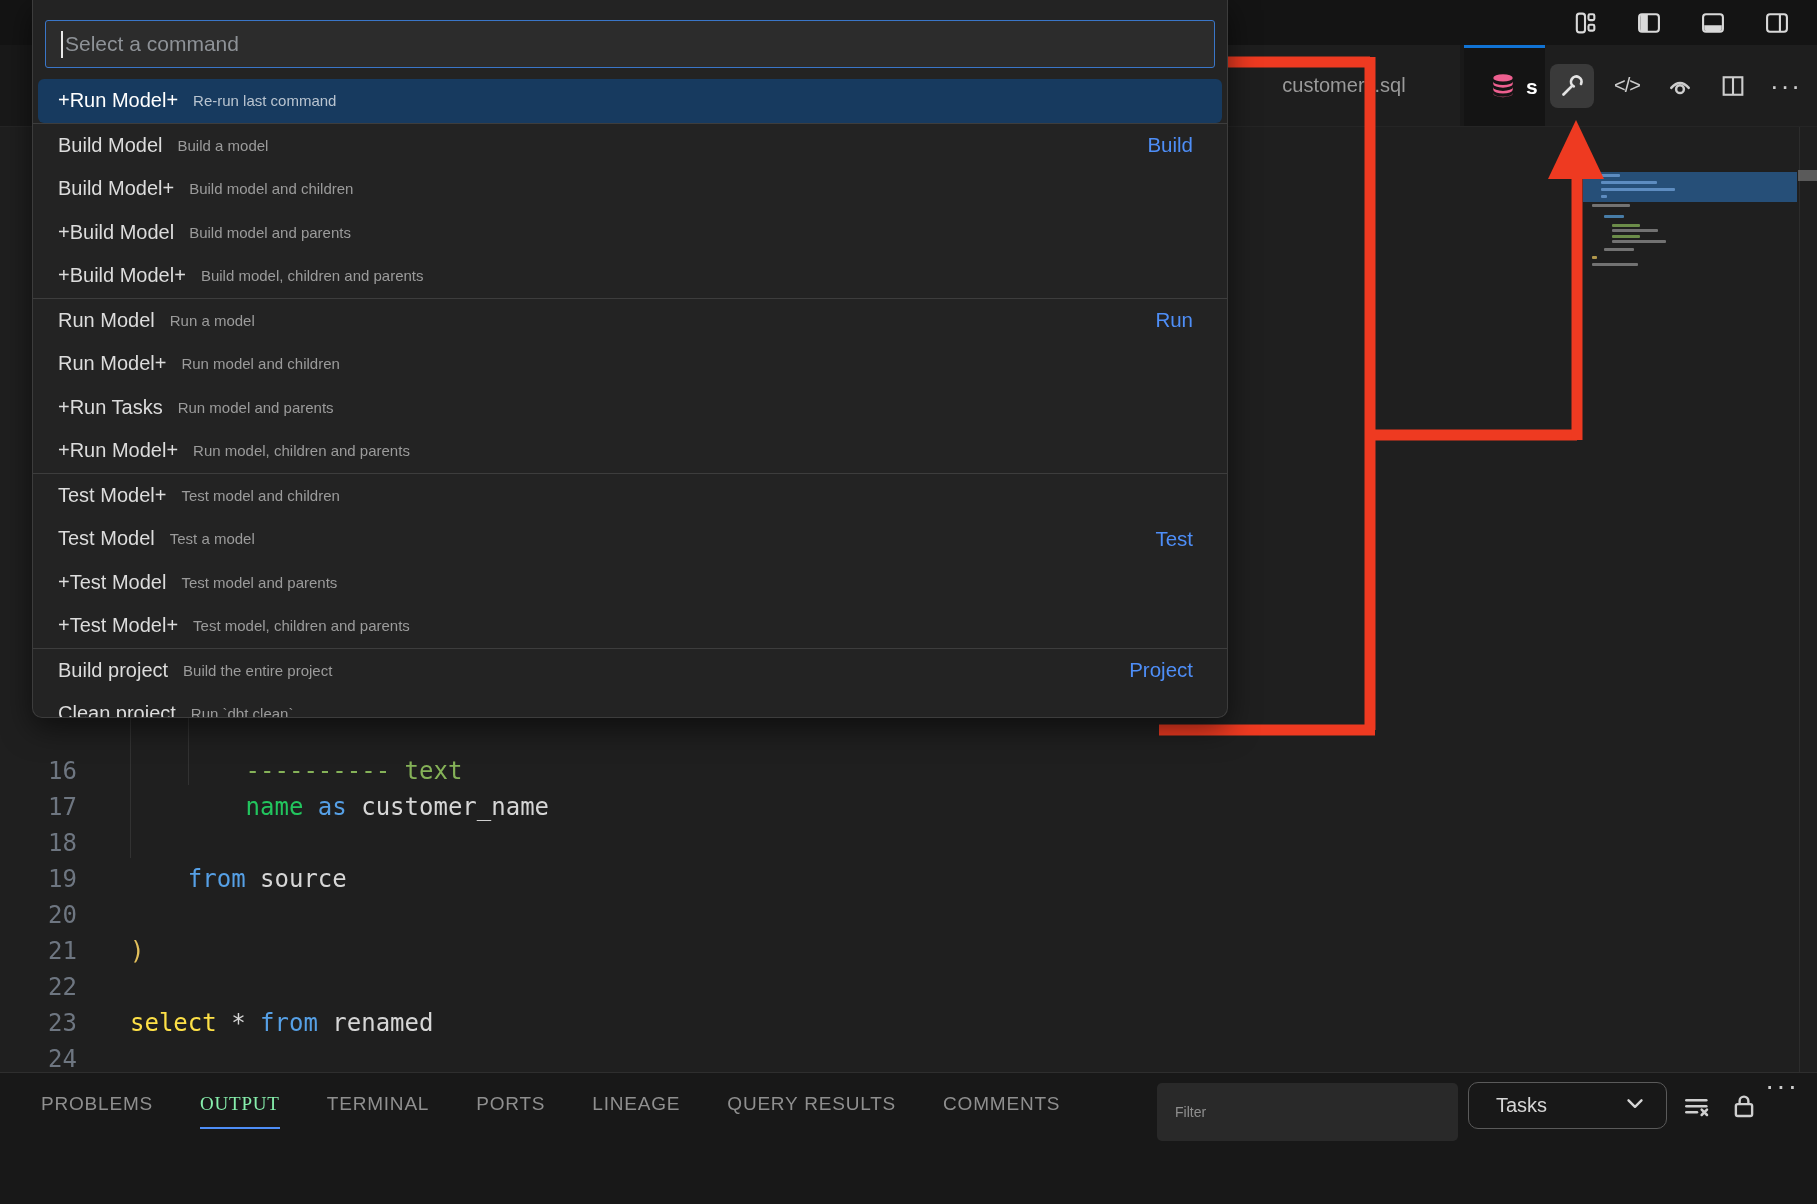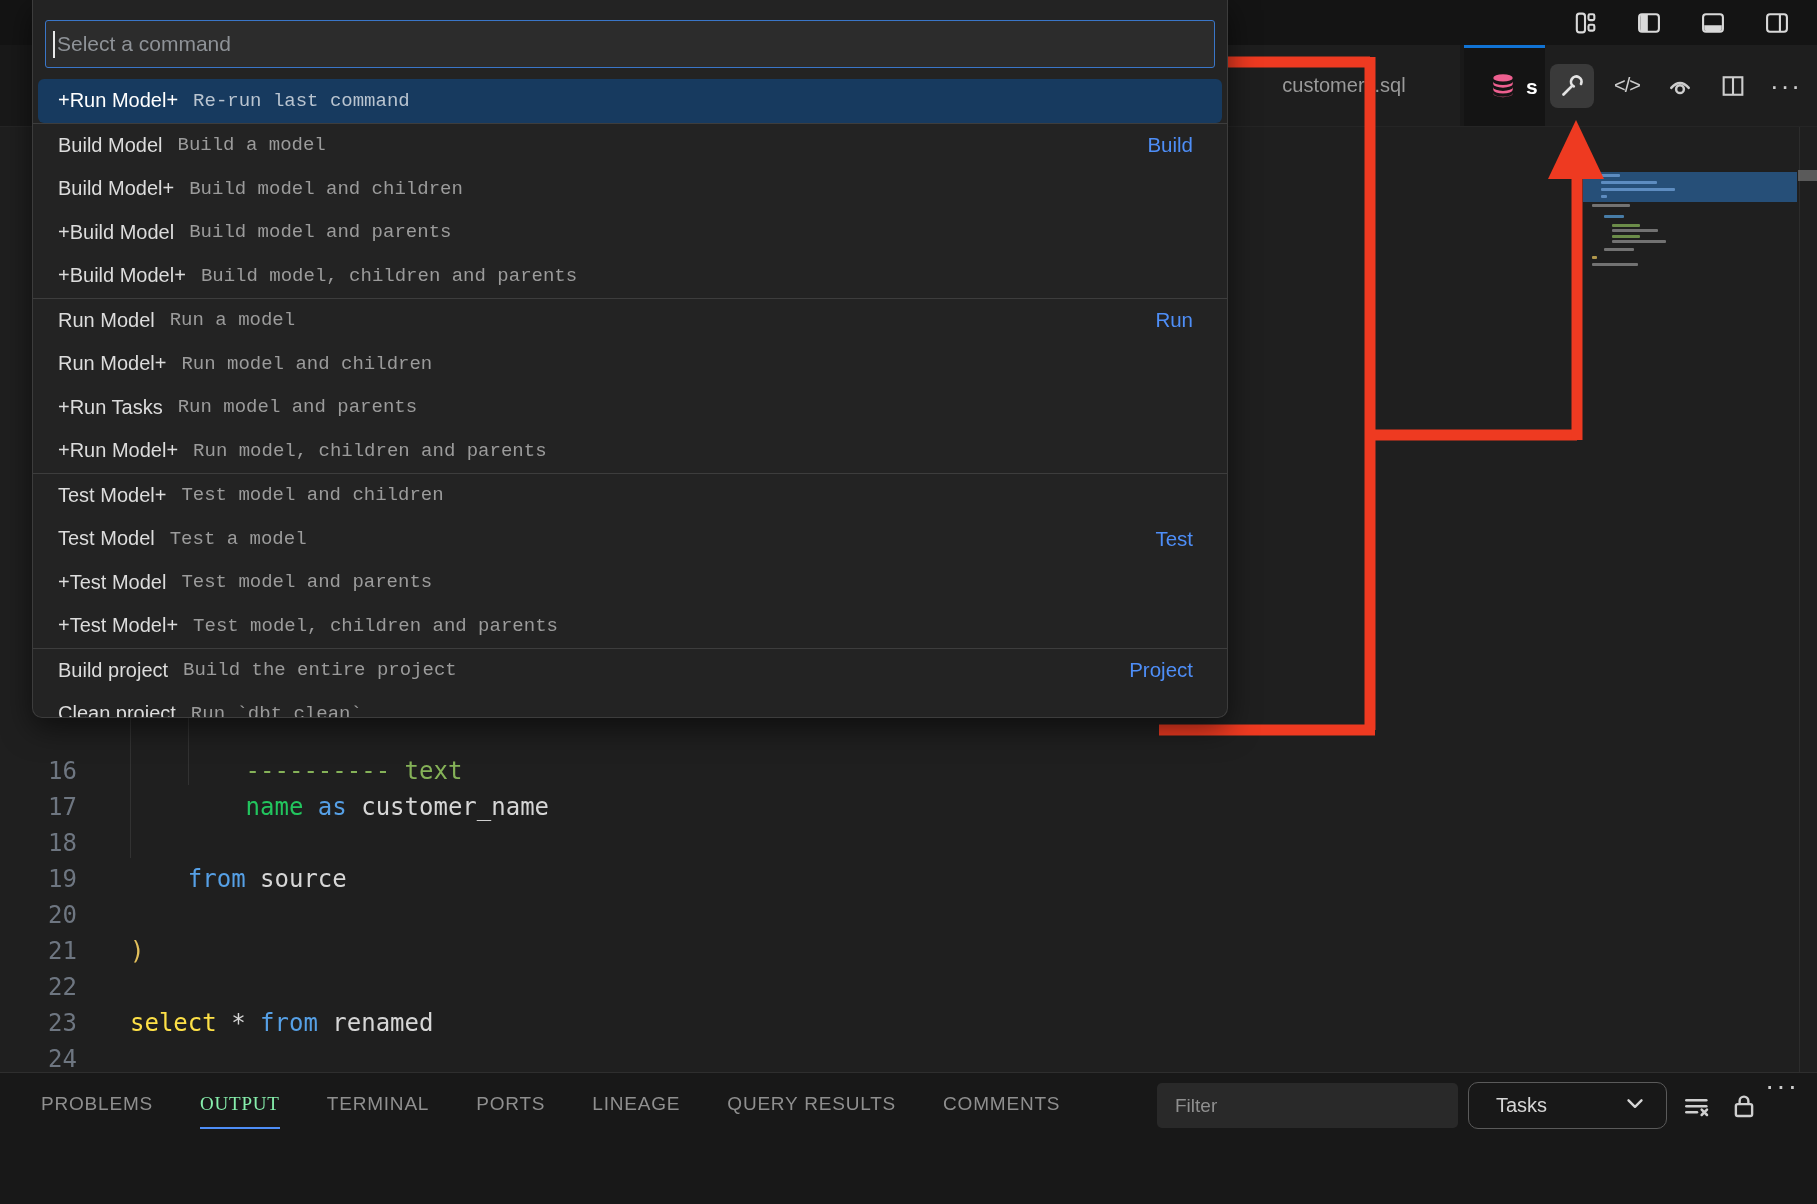--- a/index.html
+++ b/index.html
@@ -40,43 +40,43 @@
   .mm-bar{position:absolute;height:3px;border-radius:1px;}
   #scroll-track{position:absolute;left:1799px;top:127px;width:1px;height:945px;background:#2c2c2c;}
   #minimap-slider{position:absolute;left:1798px;top:170px;width:19px;height:11px;background:#8a8a8a;opacity:.55;}
   #hscroll-nub{position:absolute;left:1798px;top:1137px;width:19px;height:6px;background:#8f8f8f;}
 
   
   #palette{position:absolute;left:32px;top:0;width:1196px;height:718px;background:#232323;
     border:1px solid #3c3c3c;border-top:none;border-radius:0 0 10px 10px;box-sizing:border-box;
     box-shadow:0 10px 30px rgba(0,0,0,.55);z-index:50;overflow:hidden;}
   #palette-input{margin:20px 12px 0 12px;height:48px;background:#2c2c2c;border:1.5px solid #3a76c8;
-    border-radius:3px;display:flex;align-items:center;padding-left:7px;box-sizing:border-box;}
+    border-radius:3px;display:flex;align-items:center;padding-left:15px;box-sizing:border-box;}
   #caret{width:2px;height:27px;background:#e8e8e8;margin-right:2px;}
   #palette-placeholder{color:#8e9297;font-size:21px;}
   #palette-list{margin-top:11px;}
   .prow{height:43.5px;display:flex;align-items:center;margin:0 5px;padding:0 29px 0 20px;box-sizing:border-box;}
   .prow.sel{background:#173a5f;border-radius:6px;}
   .plabel{color:#dcdcdc;font-size:20px;white-space:pre;}
   .prow.sel .plabel{color:#ffffff;font-weight:500;}
-  .pdesc{color:#9b9b9b;font-size:19px;margin-left:15px;white-space:pre;font-family:Liberation Mono, monospace;}
+  .pdesc{color:#9b9b9b;font-size:15px;margin-left:15px;white-space:pre;}
   .prow.sel .pdesc{color:#b9c4d0;}
   .pact{margin-left:auto;color:#4e8ef7;font-size:20.5px;}
   .psep{height:1px;background:#3d3d3d;margin:0;}
 
   
   #annotation{position:absolute;left:0;top:0;z-index:40;pointer-events:none;}
 
   
   #panel-tabs{position:absolute;left:41px;top:0;height:62px;display:flex;gap:47px;align-items:stretch;}
   .ptab{display:flex;align-items:center;color:#8f8f8f;font-size:19px;letter-spacing:.8px;position:relative;}
   .ptab.active{color:#86efac;font-family:Liberation Serif, serif;}
   .ptab.active::after{content:"";position:absolute;left:0;right:0;bottom:6px;height:2px;background:#4e8ef7;}
-  #panel-filter{position:absolute;left:1157px;top:10px;width:301px;height:45px;background:#292929;border-radius:5px;
-    display:flex;align-items:center;padding-left:18px;box-sizing:border-box;color:#8f8f8f;font-size:19px;}
+  #panel-filter{position:absolute;left:1157px;top:10px;width:301px;height:58px;background:#292929;border-radius:5px;
+    display:flex;align-items:center;padding-left:18px;box-sizing:border-box;color:#8f8f8f;font-size:14px;}
   #tasks-dropdown{position:absolute;left:1468px;top:9px;width:199px;height:47px;border:1px solid #5a5a5a;border-radius:10px;
     display:flex;align-items:center;box-sizing:border-box;color:#d6d6d6;font-size:20px;padding:0 18px 0 27px;}
   #tasks-chevron{margin-left:auto;}
   .panel-icon{position:absolute;top:18px;color:#cfcfcf;}
 </style>
 </head>
 <body>
 
 <div id="canvas">
 

